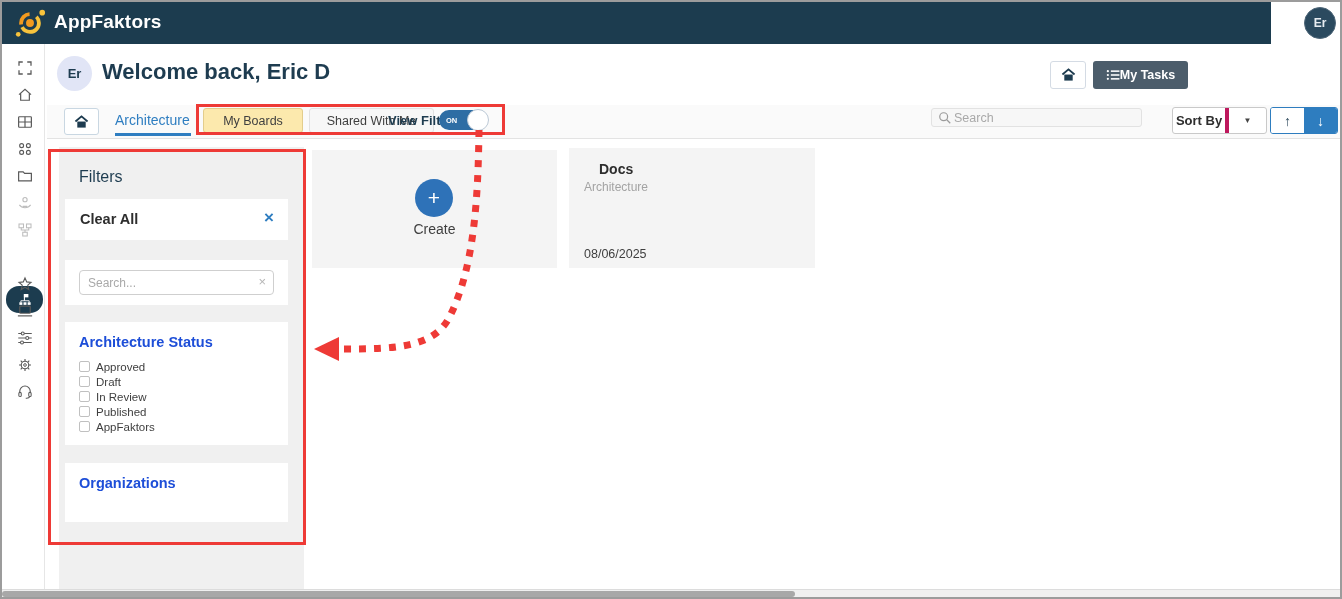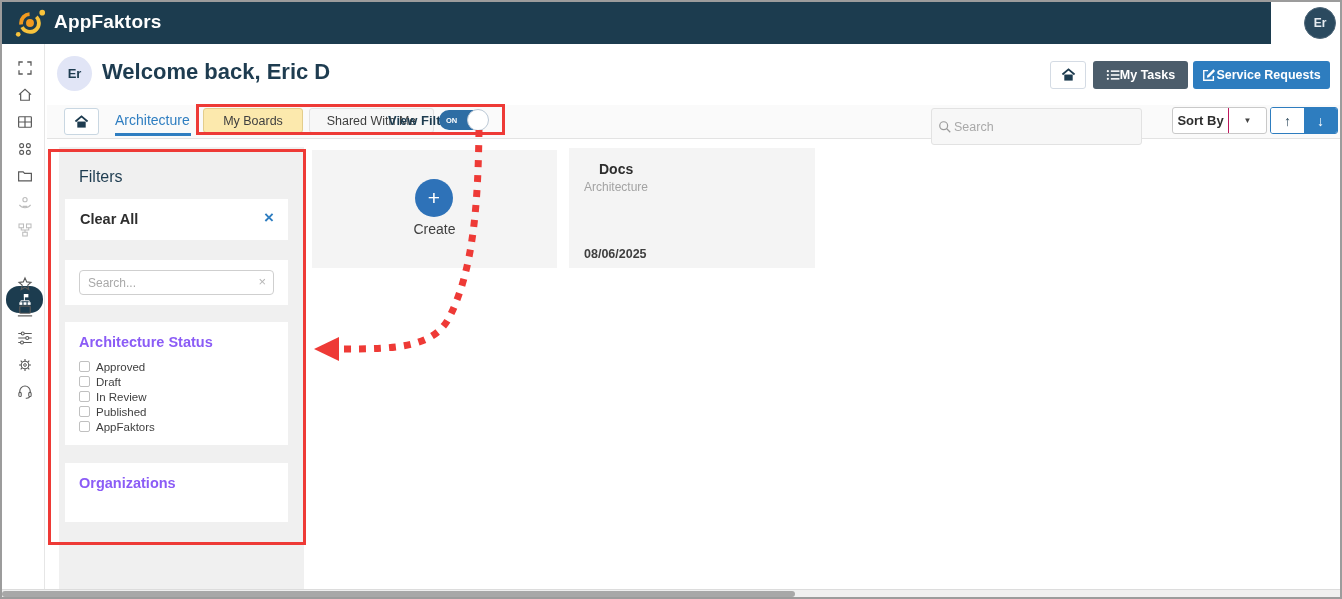--- a/index.html
+++ b/index.html
@@ -34,28 +34,28 @@
   .tab-underline { position:absolute; left:113px; top:131px; width:76px; height:3px; background:#2f7ec1; }
   .myboards-btn { position:absolute; left:201px; top:106px; width:100px; height:25px; background:#fce9ad;
                   border:1px solid #e3cd8c; color:#3f3f3f; font-weight:400; font-size:12.5px; }
   .shared-btn { position:absolute; left:307px; top:106px; width:125px; height:25px; background:#f7f7f7;
                 border:1px solid #e2e2e2; color:#3f3f3f; font-weight:400; font-size:12.5px; }
   .viewfilters-label { position:absolute; left:386px; top:111px; font-size:13px; font-weight:700; color:#1e3c50; }
   .toggle { position:absolute; left:437px; top:108px; width:47px; height:20px; border-radius:10px; background:#2e6da4; cursor:pointer; }
   .toggle-on { position:absolute; left:7px; top:6px; color:#fff; font-size:7.5px; font-weight:700; }
   .toggle-knob { position:absolute; right:-3px; top:-1px; width:22px; height:22px; border-radius:50%;
                  background:#fff; border:1px solid #bcc9d6; }
-  .searchbox { position:absolute; left:929px; top:106px; width:211px; height:37px; background:#f7f7f7;
+  .searchbox { position:absolute; left:929px; top:106px; width:211px; height:19px; background:#f7f7f7;
                border:1px solid #e2e2e2; border-radius:3px; display:flex; align-items:center; padding:0 6px; }
   .searchbox input { border:none; outline:none; background:transparent; font-size:12.5px; color:#444; width:170px;
                      font-family:"Liberation Sans", sans-serif; }
   .sort-group { position:absolute; left:1170px; top:105px; height:27px; display:flex; border:1px solid #c9c9c9;
                 border-radius:3px; background:#fff; overflow:hidden; }
   .sort-cell { display:flex; align-items:center; justify-content:center; font-size:13px; font-weight:700; color:#2e2e2e; cursor:pointer; }
-  .sort-by { width:56px; border-right:1px solid #be185d; }
+  .sort-by { width:56px; border-right:4px solid #be185d; }
   .sort-caret { width:37px; font-size:8px; color:#444; }
   .arrow-group { position:absolute; left:1268px; top:105px; height:27px; display:flex; border:1px solid #2e7dbf;
                  border-radius:3px; overflow:hidden; }
   .arrow-cell { width:33px; display:flex; align-items:center; justify-content:center; font-size:14px; font-weight:700; cursor:pointer; }
   .arrow-up { background:#fff; color:#1e3c50; }
   .arrow-down { background:#2e7dbf; color:#fff; }
 
   
   .sidebar { position:absolute; left:0; top:42px; width:43px; height:553px; background:#fff; border-right:1px solid #e6e6e6; }
   .side-item { position:absolute; left:11px; width:24px; height:24px; display:flex; align-items:center; justify-content:center; cursor:pointer; }
@@ -69,36 +69,36 @@
   .clear-card { top:52px; height:41px; }
   .clear-label { position:absolute; left:15px; top:12px; font-size:14.5px; font-weight:700; color:#2e2e2e; cursor:pointer; }
   .clear-x { position:absolute; right:14px; top:9px; font-size:17px; font-weight:700; color:#2e7dc0; cursor:pointer; }
   .fsearch-card { top:113px; height:45px; }
   .finput { position:absolute; left:14px; width:195px; height:25px; border:1px solid #cfcfcf; border-radius:4px;
             background:#fff; font-size:12px; color:#555; padding:0 22px 0 8px; outline:none;
             font-family:"Liberation Sans", sans-serif; }
   .finput::placeholder, .searchbox input::placeholder { color:#a9a9a9; }
   .fsearch-x { position:absolute; right:22px; top:14px; color:#b5b5b5; font-size:13px; cursor:pointer; }
   .status-card { top:175px; height:123px; }
-  .fcard-h { position:absolute; left:14px; top:12px; font-size:14.5px; font-weight:700; color:#8b5cf6; }
+  .fcard-h { position:absolute; left:14px; top:12px; font-size:14.5px; font-weight:700; color:#1d4ed8; }
   .chk-list { position:absolute; left:14px; top:37px; }
   .chk-row { display:flex; align-items:center; height:15px; cursor:pointer; }
   .chk-box { width:11px; height:11px; border:1px solid #c0c0c0; border-radius:2px; background:#fff; margin-right:6px; flex:0 0 auto; }
   .chk-label { font-size:11.5px; color:#3f3f3f; }
   .org-card { top:316px; height:59px; }
 
   
   .create-card { position:absolute; left:310px; top:148px; width:245px; height:118px; background:#f4f4f4; cursor:pointer; }
   .create-circle { position:absolute; left:103px; top:29px; width:38px; height:38px; border-radius:50%; background:#2e72b8;
                    color:#fff; font-size:21px; display:flex; align-items:center; justify-content:center; }
   .create-label { position:absolute; left:0; top:71px; width:245px; text-align:center; font-size:14px; color:#3f3f3f; }
   .docs-card { position:absolute; left:567px; top:146px; width:246px; height:120px; background:#f4f4f4; cursor:pointer; }
   .docs-title { position:absolute; left:30px; top:13px; font-size:14px; font-weight:700; color:#2e2e2e; }
   .docs-sub { position:absolute; left:15px; top:32px; font-size:12px; color:#a3a3a3; }
-  .docs-date { position:absolute; left:15px; top:99px; font-size:12.5px; color:#3f3f3f;font-weight:bold; }
+  .docs-date { position:absolute; left:15px; top:99px; font-size:12.5px; color:#3f3f3f; }
 
   
   .red-box { position:absolute; border:3px solid #ee3a36; z-index:40; pointer-events:none; }
   .red-box-toolbar { left:194px; top:102px; width:309px; height:31px; }
   .red-box-filters { left:46px; top:147px; width:258px; height:396px; }
   .arrow-overlay { position:absolute; left:0; top:0; width:1342px; height:599px; z-index:50; pointer-events:none; }
 
   
   .hscroll-track { position:absolute; left:0; top:587px; width:1338px; height:8px; background:#f0f0f0; border-top:1px solid #dcdcdc; }
   .hscroll-thumb { position:absolute; left:0; top:1px; width:793px; height:6px; background:#a8a8a8; border-radius:3px; cursor:pointer; }
@@ -135,27 +135,20 @@
     <svg class="ic" width="14" height="12" viewBox="0 0 16 14">
       <circle cx="2" cy="2.5" r="1.3" fill="#fff"></circle>
         <rect x="5.5" y="1.6" width="10" height="1.8" fill="#fff"></rect>
       <circle cx="2" cy="7" r="1.3" fill="#fff"></circle>
         <rect x="5.5" y="6.1" width="10" height="1.8" fill="#fff"></rect>
       <circle cx="2" cy="11.5" r="1.3" fill="#fff"></circle>
         <rect x="5.5" y="10.6" width="10" height="1.8" fill="#fff"></rect>
     </svg>
     <span>My Tasks</span>
   </div>
-  <div class="btn service-btn">
-    <svg class="ic" width="14" height="14" viewBox="0 0 16 16">
-      <path d="M13 9 V14 H2 V3 H7" fill="none" stroke="#fff" stroke-width="1.6"></path>
-      <path d="M6 8.5 L13 1.5 L15 3.5 L8 10.5 L5.6 11 Z" fill="#fff"></path>
-    </svg>
-    <span>Service Requests</span>
-  </div>
 
   <div class="toolbar"></div>
   <div class="tb-home">
     <svg class="ic" width="15" height="14" viewBox="0 0 16 15">
       <path d="M1.5 7 L8 1.5 L14.5 7" fill="none" stroke="#1e3c50" stroke-width="2"></path>
       <path d="M3.5 7 V13.5 H12.5 V7 Z" fill="#1e3c50"></path>
     </svg>
   </div>
   <div class="tab-arch">Architecture</div>
   <div class="tab-underline"></div>

